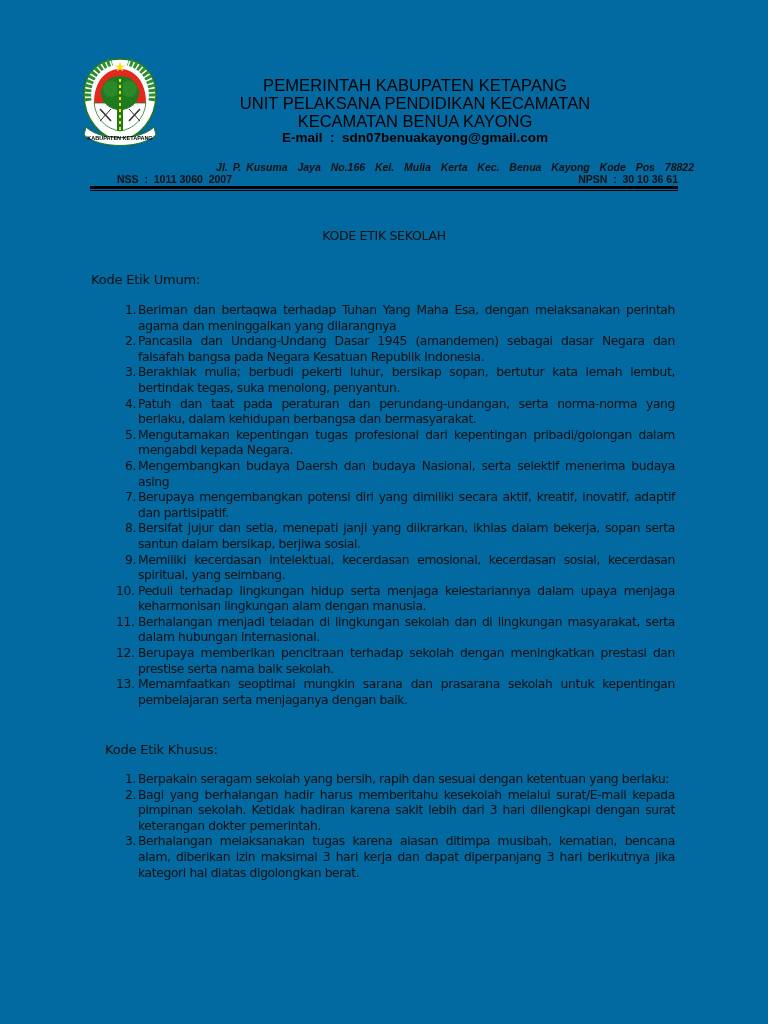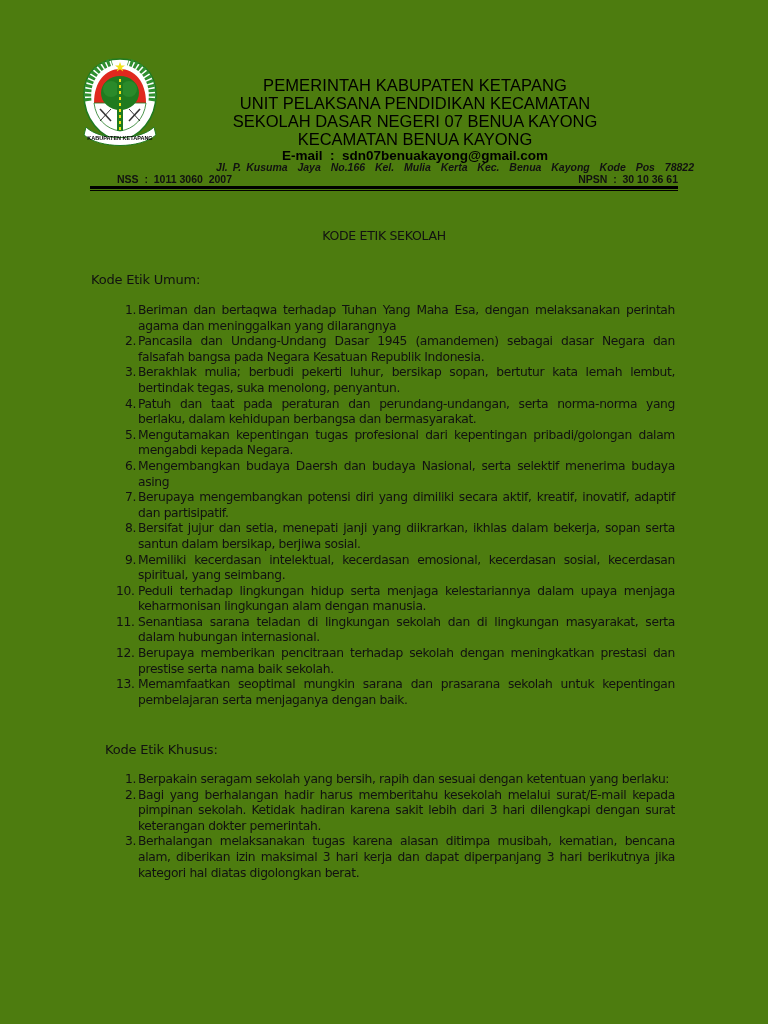--- a/index.html
+++ b/index.html
@@ -1,17 +1,17 @@
 <!DOCTYPE html>
 <html><head>
 <meta charset="utf-8">
 <style>
   html, body { margin:0; padding:0; background:#ffffff; }
   body { width:768px; height:1024px; position:relative; overflow:hidden; color:#111; }
-  .page { position:absolute; left:0; top:0; width:768px; height:1024px; background:#4d7c0f; }
+  .page { position:absolute; left:0; top:0; width:768px; height:1024px; background:#0369a1; }
 
   .logo { position:absolute; left:80px; top:57px; width:80px; height:92px; }
 
   .kop { position:absolute; left:160px; top:76px; width:510px; text-align:center;
          font-family:"Liberation Sans", sans-serif; color:#000; }
   .kop .l1 { font-size:16.5px; line-height:18px; letter-spacing:0.1px; }
   .kop .l2, .kop .l3, .kop .l4 { font-size:16.5px; line-height:18px; font-weight:normal; }
   .kop .l5 { font-size:13.5px; line-height:16px; font-weight:bold; }
 
   .addr { position:absolute; left:116px; top:161px; width:578px; text-align:right;
@@ -76,21 +76,20 @@
       <line x1="60" y1="52" x2="49" y2="64" stroke="#333" stroke-width="1.6"></line>
 
       <path d="M6 70 C20 84 60 84 74 70 L76 78 C60 92 20 92 4 78 Z" fill="#ffffff" stroke="#1f7a1f" stroke-width="1"></path>
       <text x="40" y="83" text-anchor="middle" font-family="Liberation Sans, sans-serif" font-size="5.5" font-weight="bold" fill="#000">KABUPATEN KETAPANG</text>
     </svg>
   </div>
 
   <div class="kop">
     <div class="l1">PEMERINTAH KABUPATEN KETAPANG</div>
     <div class="l2">UNIT PELAKSANA PENDIDIKAN KECAMATAN</div>
-    <div class="l3">SEKOLAH DASAR NEGERI 07 BENUA KAYONG</div>
     <div class="l4">KECAMATAN BENUA KAYONG</div>
     <div class="l5" style="white-space:pre;">E-mail  :  sdn07benuakayong@gmail.com</div>
   </div>
 
   <div class="addr" style="white-space:pre;">Jl. P. Kusuma  Jaya  No.166  Kel.  Mulia  Kerta  Kec.  Benua  Kayong  Kode  Pos  78822</div>
 
   <div class="ids">
     <span class="nss" style="white-space:pre;">NSS  :  1011 3060  2007</span>
     <span class="npsn" style="white-space:pre;">NPSN  :  30 10 36 61</span>
   </div>
@@ -107,21 +106,21 @@
     <li><span class="num">1.</span><span>Beriman dan bertaqwa terhadap Tuhan Yang Maha Esa, dengan melaksanakan perintah agama dan meninggalkan yang dilarangnya</span></li>
     <li><span class="num">2.</span><span>Pancasila dan Undang-Undang Dasar 1945 (amandemen) sebagai dasar Negara dan falsafah bangsa pada Negara Kesatuan Republik Indonesia.</span></li>
     <li><span class="num">3.</span><span>Berakhlak mulia; berbudi pekerti luhur, bersikap sopan, bertutur kata lemah lembut, bertindak tegas, suka menolong, penyantun.</span></li>
     <li><span class="num">4.</span><span>Patuh dan taat pada peraturan dan perundang-undangan, serta norma-norma yang berlaku, dalam kehidupan berbangsa dan bermasyarakat.</span></li>
     <li><span class="num">5.</span><span>Mengutamakan kepentingan tugas profesional dari kepentingan pribadi/golongan dalam mengabdi kepada Negara.</span></li>
     <li><span class="num">6.</span><span>Mengembangkan budaya Daersh dan budaya Nasional, serta selektif menerima budaya asing</span></li>
     <li><span class="num">7.</span><span>Berupaya mengembangkan potensi diri yang dimiliki secara aktif, kreatif, inovatif, adaptif dan partisipatif.</span></li>
     <li><span class="num">8.</span><span>Bersifat jujur dan setia, menepati janji yang diikrarkan, ikhlas dalam bekerja, sopan serta santun dalam bersikap, berjiwa sosial.</span></li>
     <li><span class="num">9.</span><span>Memiliki kecerdasan intelektual, kecerdasan emosional, kecerdasan sosial, kecerdasan spiritual, yang seimbang.</span></li>
     <li><span class="num two">10.</span><span>Peduli terhadap lingkungan hidup serta menjaga kelestariannya dalam upaya menjaga keharmonisan lingkungan alam dengan manusia.</span></li>
-    <li><span class="num two">11.</span><span>Senantiasa sarana teladan di lingkungan sekolah dan di lingkungan masyarakat, serta dalam hubungan internasional.</span></li>
+    <li><span class="num two">11.</span><span>Berhalangan menjadi teladan di lingkungan sekolah dan di lingkungan masyarakat, serta dalam hubungan internasional.</span></li>
     <li><span class="num two">12.</span><span>Berupaya memberikan pencitraan terhadap sekolah dengan meningkatkan prestasi dan prestise serta nama baik sekolah.</span></li>
     <li><span class="num two">13.</span><span>Memamfaatkan seoptimal mungkin sarana dan prasarana sekolah untuk kepentingan pembelajaran serta menjaganya dengan baik.</span></li>
   </ol>
 
   <div class="section-title sec-khusus">Kode Etik Khusus:</div>
   <ol class="list list-khusus">
     <li><span class="num">1.</span><span>Berpakain seragam sekolah yang bersih, rapih dan sesuai dengan ketentuan yang berlaku:</span></li>
     <li><span class="num">2.</span><span>Bagi yang berhalangan hadir harus memberitahu kesekolah melalui surat/E-mail kepada pimpinan sekolah. Ketidak hadiran karena sakit lebih dari 3 hari dilengkapi dengan surat keterangan dokter pemerintah.</span></li>
     <li><span class="num">3.</span><span>Berhalangan melaksanakan tugas karena alasan ditimpa musibah, kematian, bencana alam, diberikan izin maksimal 3 hari kerja dan dapat diperpanjang 3 hari berikutnya jika kategori hal diatas digolongkan berat.</span></li>
   </ol>

